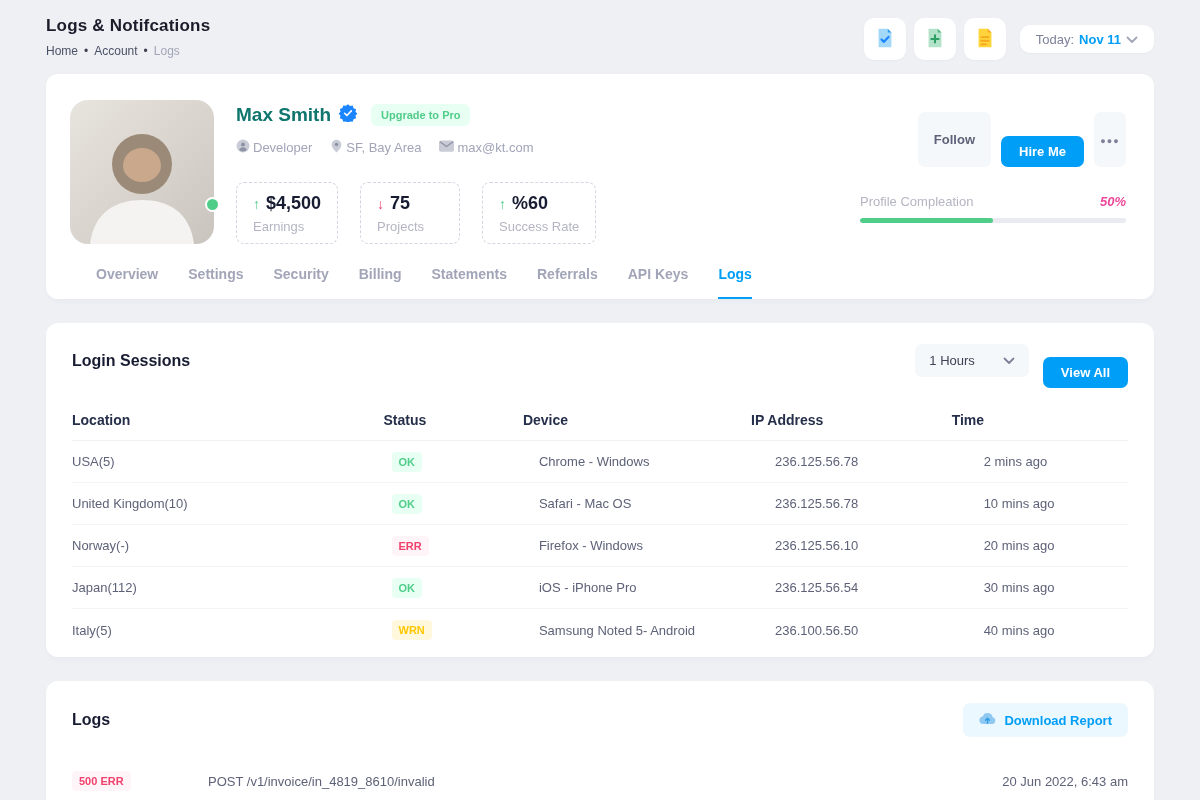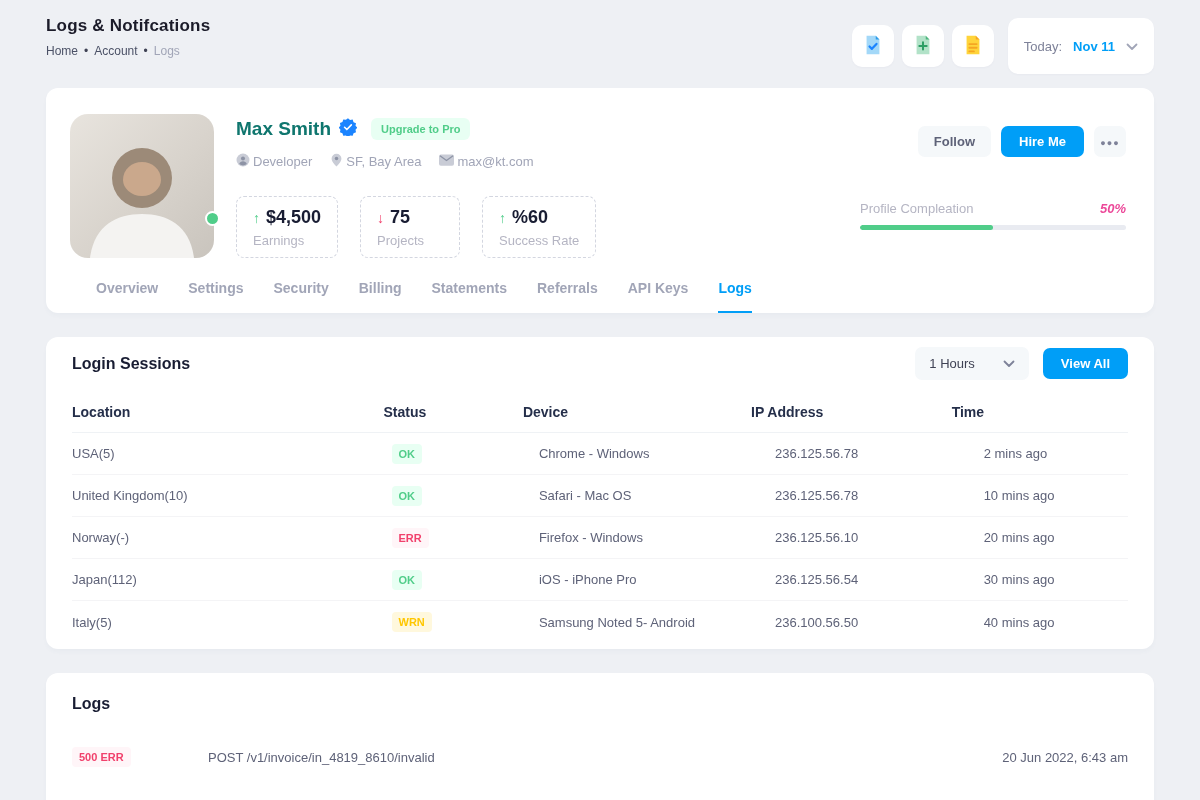--- a/index.html
+++ b/index.html
@@ -15,22 +15,22 @@
   .breadcrumb { margin-top:8px; font-size:12px; color:#4b5166; display:flex; gap:6px; align-items:center; }
   .breadcrumb .bc-sep { color:#3f4254; font-size:12px; }
   .breadcrumb .bc-last { color:#a1a5b7; }
   .topbar-actions { display:flex; align-items:center; gap:8px; margin-top:2px; }
   .icon-btn {
     width:42px; height:42px; background:#fff; border:none; border-radius:10px;
     display:flex; align-items:center; justify-content:center; cursor:pointer;
     box-shadow:0 1px 2px rgba(76,87,125,.04);
   }
   .date-btn {
-    height:56px; background:#fff; border:none; border-radius:10px; margin-left:6px;
-    display:flex; align-items:center; gap:11px; padding:0 16px; font-size:13px; cursor:pointer;
+    height:28px; background:#fff; border:none; border-radius:10px; margin-left:6px;
+    display:flex; align-items:center; gap:5px; padding:0 16px; font-size:13px; cursor:pointer;
     box-shadow:0 1px 2px rgba(76,87,125,.04);
   }
   .date-btn .date-prefix { color:#7e8299; }
   .date-btn .date-value { color:#009ef7; font-weight:bold; }
   
   .card {
     background:#fff; border-radius:12px; margin:0 46px;
     box-shadow:0 3px 4px rgba(76,87,125,.03);
   }
   
@@ -61,23 +61,23 @@
   }
   .stat-value { display:flex; align-items:center; gap:6px; font-size:18px; font-weight:bold; color:#181c32; }
   .trend { font-size:14px; font-weight:bold; }
   .trend.up { color:#50cd89; }
   .trend.down { color:#f1416c; }
   .stat-label { margin-top:5px; font-size:13px; color:#b5b5c3; }
   .profile-right { flex:0 0 266px; padding-top:12px; }
   .action-row { display:flex; justify-content:flex-end; gap:10px; }
   .btn { border:none; border-radius:7px; font-size:13px; font-weight:bold; cursor:pointer; font-family:inherit; }
   .btn-light { background:#f5f8fa; color:#5e6278; padding:8px 16px; }
-  .btn-primary { background:#009ef7; color:#fff; padding:8px 18px; }
+  .btn-primary { background:#009ef7; color:#fff; padding:8px 18px;margin-top:24px; }
   .btn-more { background:#f5f8fa; color:#7e8299; width:32px; padding:8px 0; letter-spacing:1px; }
-  .progress-block { margin-top:44px; }
+  .progress-block { margin-top:27px; }
   .progress-labels { display:flex; justify-content:space-between; font-size:13px; }
   .progress-title { color:#b5b5c3; }
   .progress-value { color:#ec4899; font-weight:bold;font-style:italic; }
   .progress-track { margin-top:9px; height:5px; background:#e9ebf1; border-radius:3px; overflow:hidden; }
   .progress-fill { height:100%; background:#50cd89; border-radius:3px; }
   
   .tabs { display:flex; gap:30px; margin-top:22px; padding-left:26px; }
   .tab {
     font-size:14px; font-weight:bold; color:#a1a5b7; padding-bottom:15px;
     border-bottom:2px solid transparent; cursor:pointer;
@@ -321,19 +321,28 @@
       <div>Samsung Noted 5- Android</div>
       <div>236.100.56.50</div>
       <div>40 mins ago</div>
     </div>
   </div>
 </div>
 
 <div class="card logs-card">
   <div class="card-head">
     <div class="card-title">Logs</div>
+    <button class="download-btn">
+      <span>
+        <svg width="17" height="13" viewBox="0 0 20 15">
+            <path d="M5 14a4.5 4.5 0 01-.6-8.96A6 6 0 0116 6.1 4 4 0 0115.4 14z" fill="#8fc9f2"></path>
+            <path d="M10 13V7.5M7.6 9.6L10 7.2l2.4 2.4" stroke="#2f9ce8" stroke-width="1.6" fill="none" stroke-linecap="round" stroke-linejoin="round"></path>
+          </svg>
+      </span>
+      <span>Download Report</span>
+    </button>
   </div>
   <div class="log-row">
     <div><span class="badge err">500 ERR</span></div>
     <div>POST /v1/invoice/in_4819_8610/invalid</div>
     <div class="log-time">20 Jun 2022, 6:43 am</div>
   </div>
 </div>
 
 </body></html>

